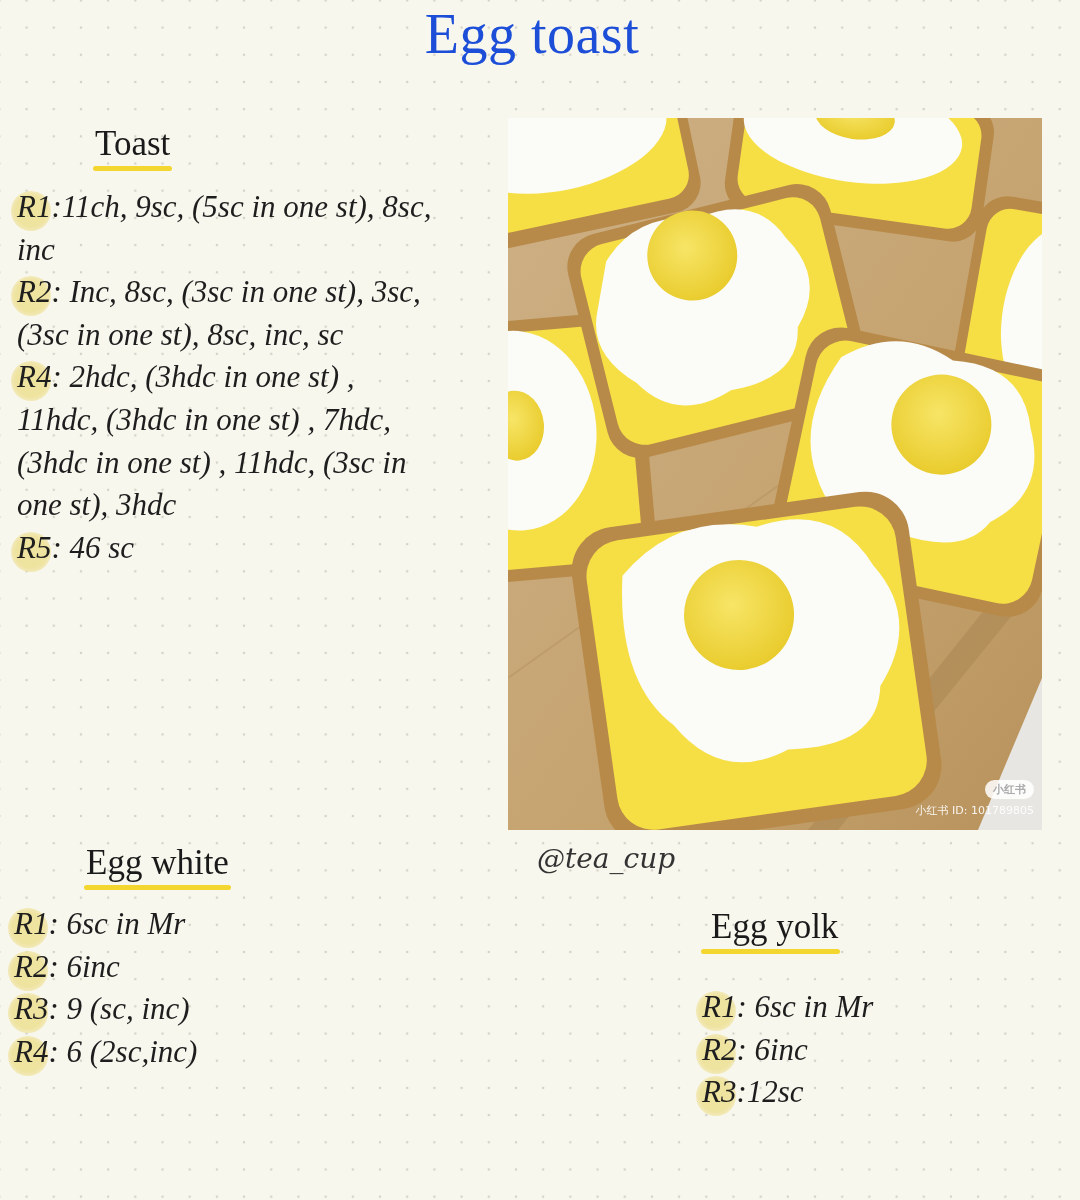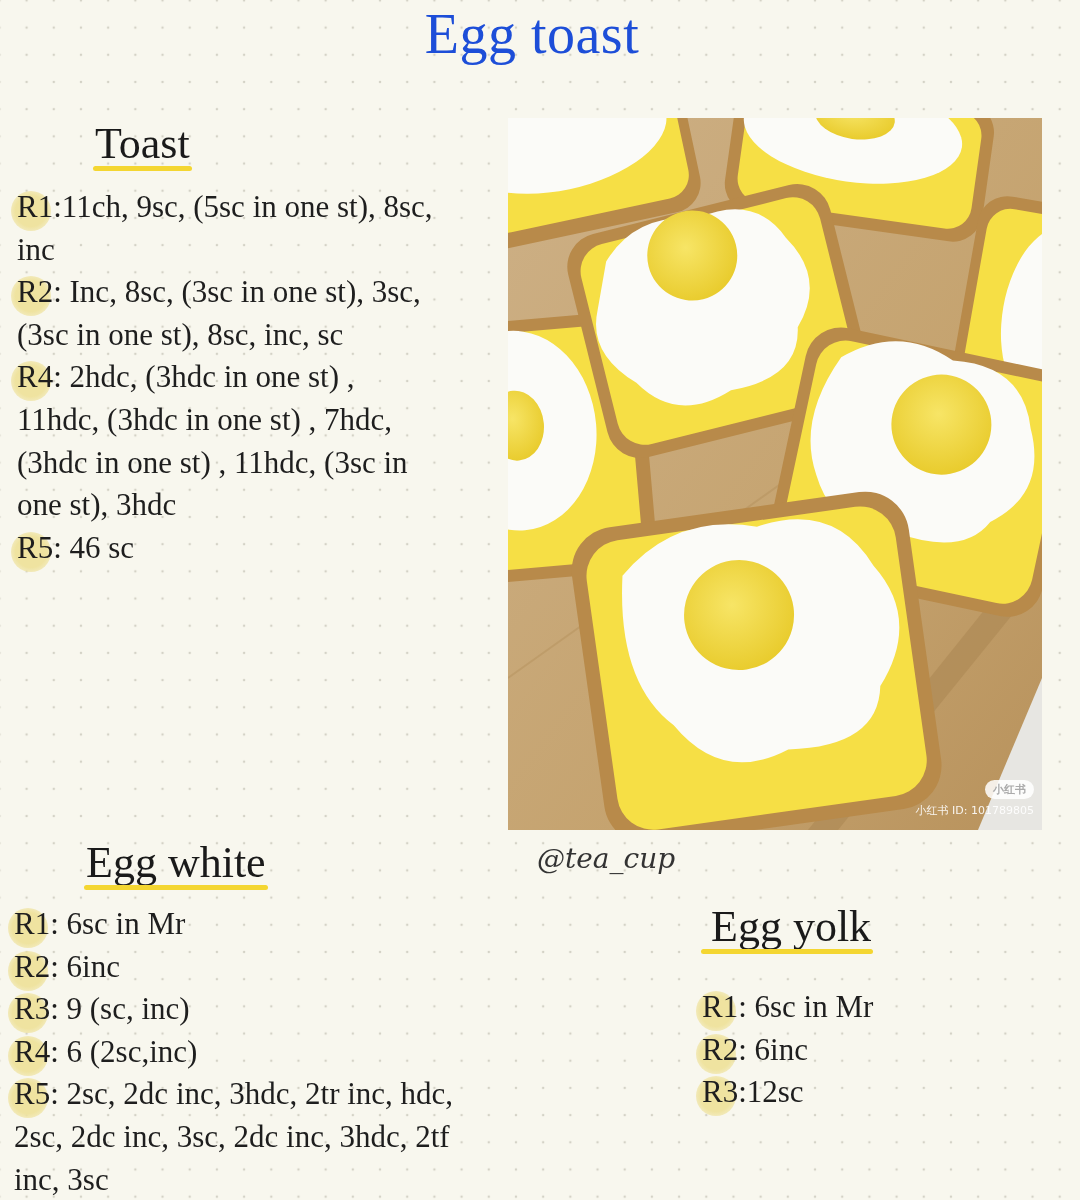--- a/index.html
+++ b/index.html
@@ -10,27 +10,27 @@
       background-size: 27.2px 27.2px;
       background-position: 13px 14px;
       font-family: "Liberation Serif", "DejaVu Serif", serif;
       color: #1e1e1e;
     }
     .title {
       position: absolute; left: 0; width: 1064px; top: 2px; text-align: center;
       font-size: 56px; font-weight: normal; letter-spacing: 0.5px; color: #1d4ed8;
     }
     .heading {
-      position: absolute; font-size: 44px; line-height: 40px; color: #1a1a1a;
+      position: absolute; font-size: 35px; line-height: 40px; color: #1a1a1a;
     }
     .heading .ul {
       position: absolute; left: -2px; right: -2px; bottom: -7px; height: 5px;
       background: #f4d631; border-radius: 3px;
     }
-    .rows { position: absolute; font-size: 31px; line-height: 42.6px; }
+    .rows { position: absolute; font-size: 31px; line-height: 42.6px; font-style: italic; }
     .row { position: relative; white-space: pre-wrap; }
     .tag { position: relative; display: inline; }
     .tag::before {
       content: ""; position: absolute; left: -6px; top: 2px;
       width: 40px; height: 40px; border-radius: 50%;
       background: radial-gradient(circle, #efe3a0 55%, rgba(239,227,160,0.5) 80%, rgba(239,227,160,0) 100%);
       z-index: -1;
     }
     .tag span { position: relative; }
     .photo {
@@ -148,23 +148,20 @@
 
 <div class="heading" style="left:58px; top:843px;margin-left:28px;">
   <span>Egg white</span>
   <div class="ul"></div>
 </div>
 <div class="rows" style="left:14px; top:903px; width:520px;">
   <div class="row"><span class="tag"><span>R1</span></span><span>: 6sc in Mr</span></div>
   <div class="row"><span class="tag"><span>R2</span></span><span>: 6inc</span></div>
   <div class="row"><span class="tag"><span>R3</span></span><span>: 9 (sc, inc)</span></div>
   <div class="row"><span class="tag"><span>R4</span></span><span>: 6 (2sc,inc)</span></div>
-  <div class="row"><span class="tag"><span>R5</span></span><span>: 2sc, 2dc inc, 3hdc, 2tr inc, hdc,
-2sc, 2dc inc, 3sc, 2dc inc, 3hdc, 2tf
-inc, 3sc</span></div>
 </div>
 
 <div class="heading" style="left:711px; top:907px;">
   <span>Egg yolk</span>
   <div class="ul" style="left:-10px;"></div>
 </div>
 <div class="rows" style="left:702px; top:986px; width:300px;">
   <div class="row"><span class="tag"><span>R1</span></span><span>: 6sc in Mr</span></div>
   <div class="row"><span class="tag"><span>R2</span></span><span>: 6inc</span></div>
   <div class="row"><span class="tag"><span>R3</span></span><span>:12sc</span></div>

